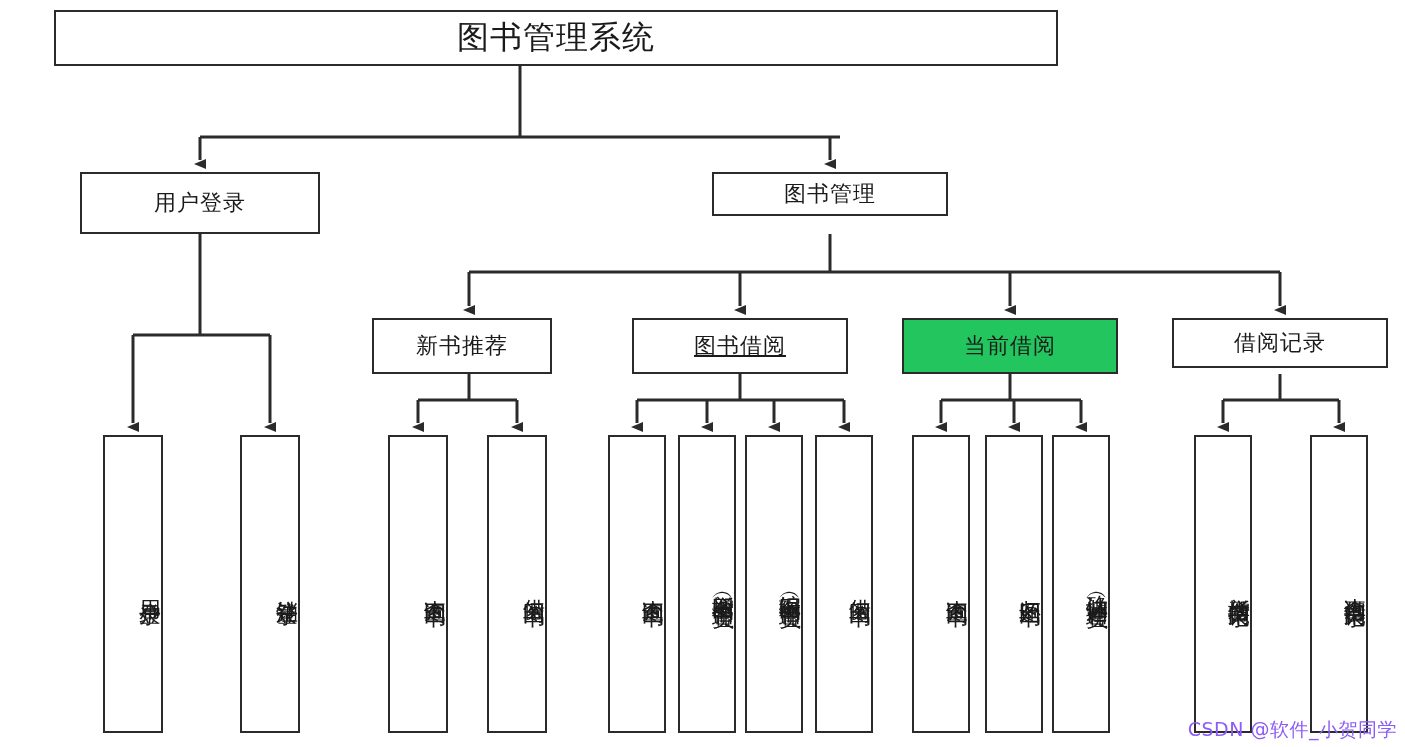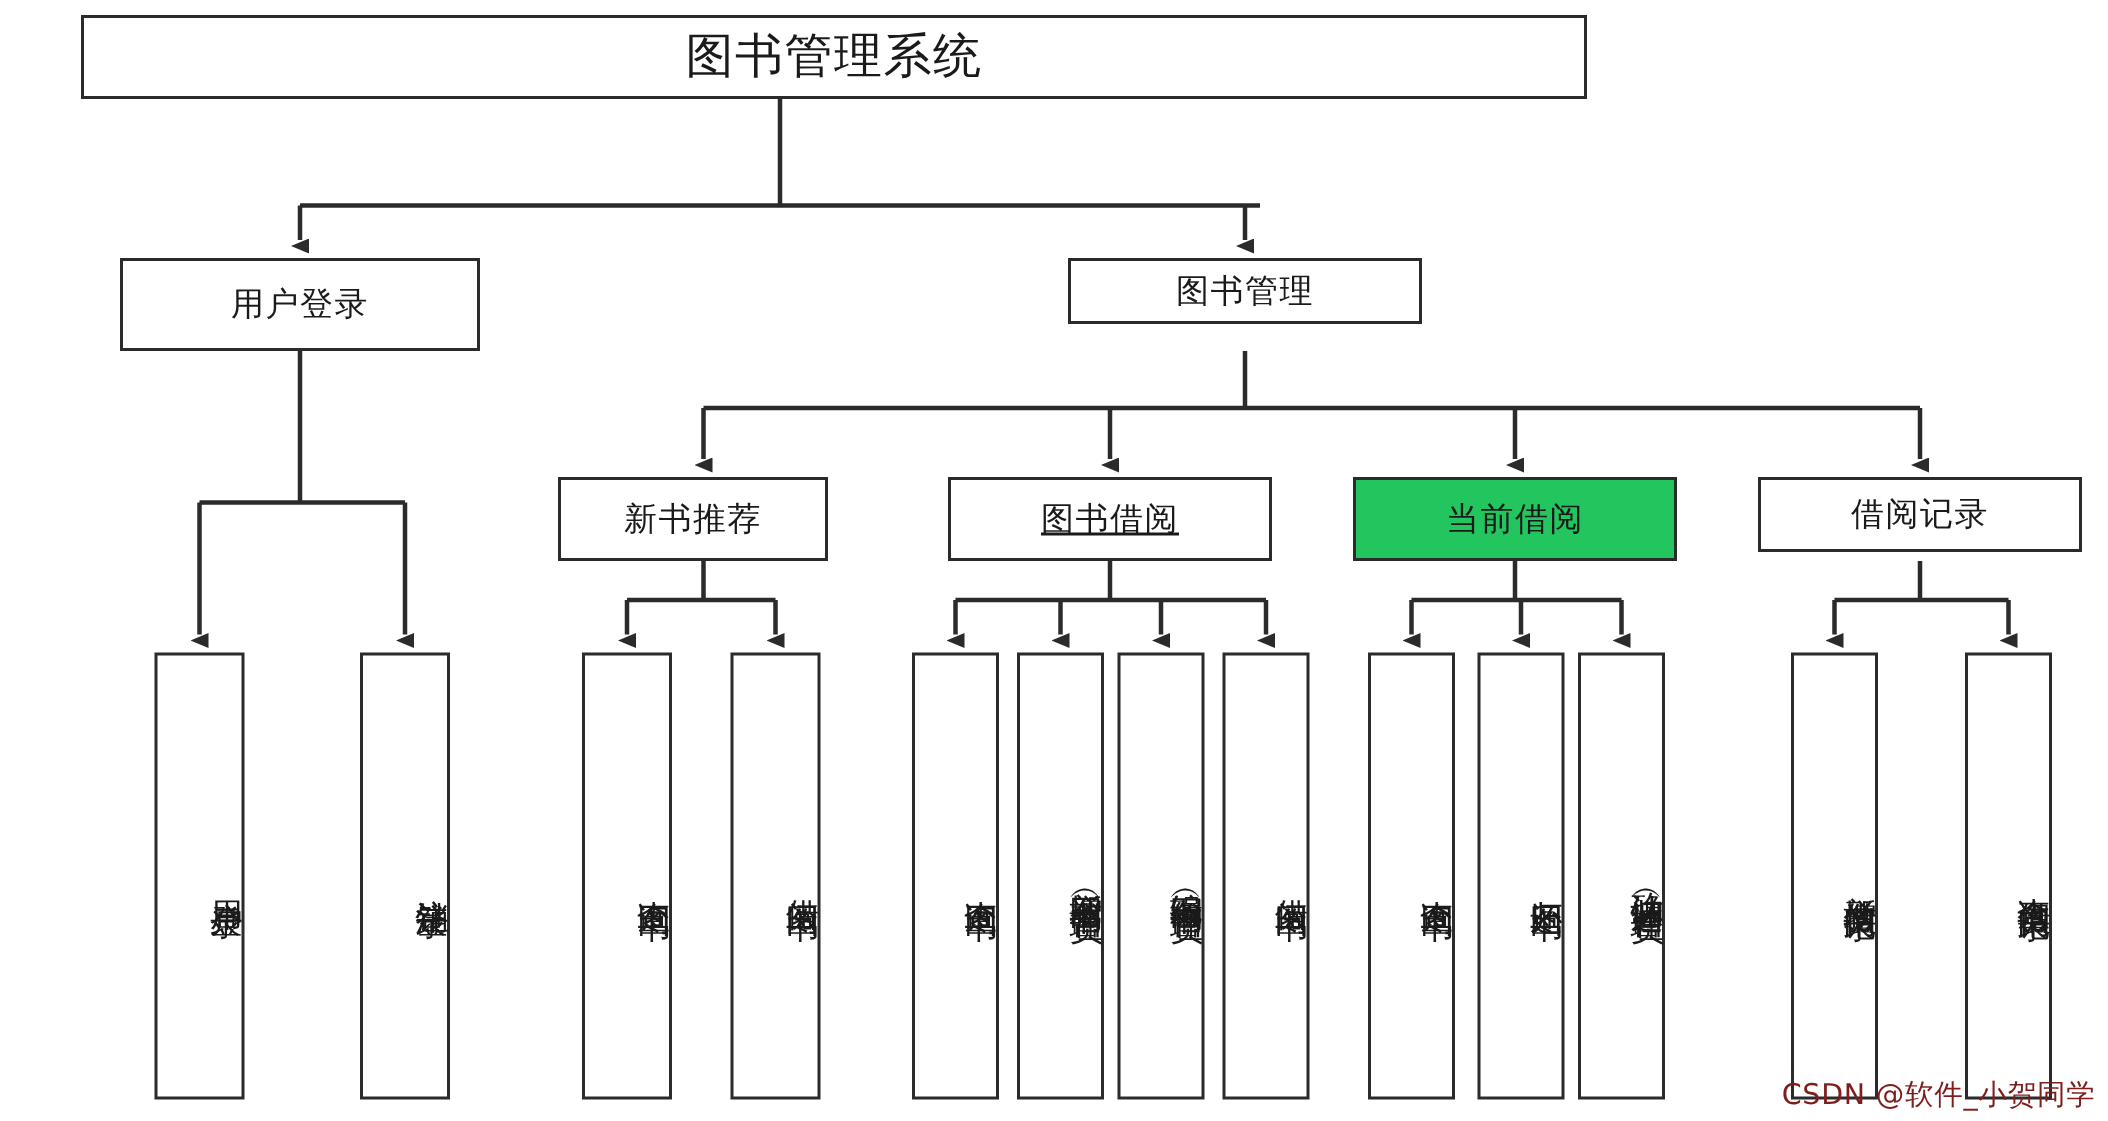--- a/index.html
+++ b/index.html
@@ -182,14 +182,14 @@
   <div class="node vert topalign" style="left: 1052px; top: 435px; width: 58px; height: 298px; border-color: rgb(43, 43, 43); background: rgb(255, 255, 255); color: rgb(26, 26, 26);">
     <span class="vlabel">确认归还（管理员）</span>
   </div>
   <div class="node vert" style="left: 1194px; top: 435px; width: 58px; height: 298px; border-color: rgb(43, 43, 43); background: rgb(255, 255, 255); color: rgb(26, 26, 26);">
     <span class="vlabel">新增借阅记录</span>
   </div>
   <div class="node vert" style="left: 1310px; top: 435px; width: 58px; height: 298px; border-color: rgb(43, 43, 43); background: rgb(255, 255, 255); color: rgb(26, 26, 26);">
     <span class="vlabel">查询借阅记录</span>
   </div>
 
-  <div id="watermark" style="color: #7f1d1d;">CSDN @软件_小贺同学</div>
+  <div id="watermark" style="color: #8b5cf6;">CSDN @软件_小贺同学</div>
 </div>
 
 </body></html>

